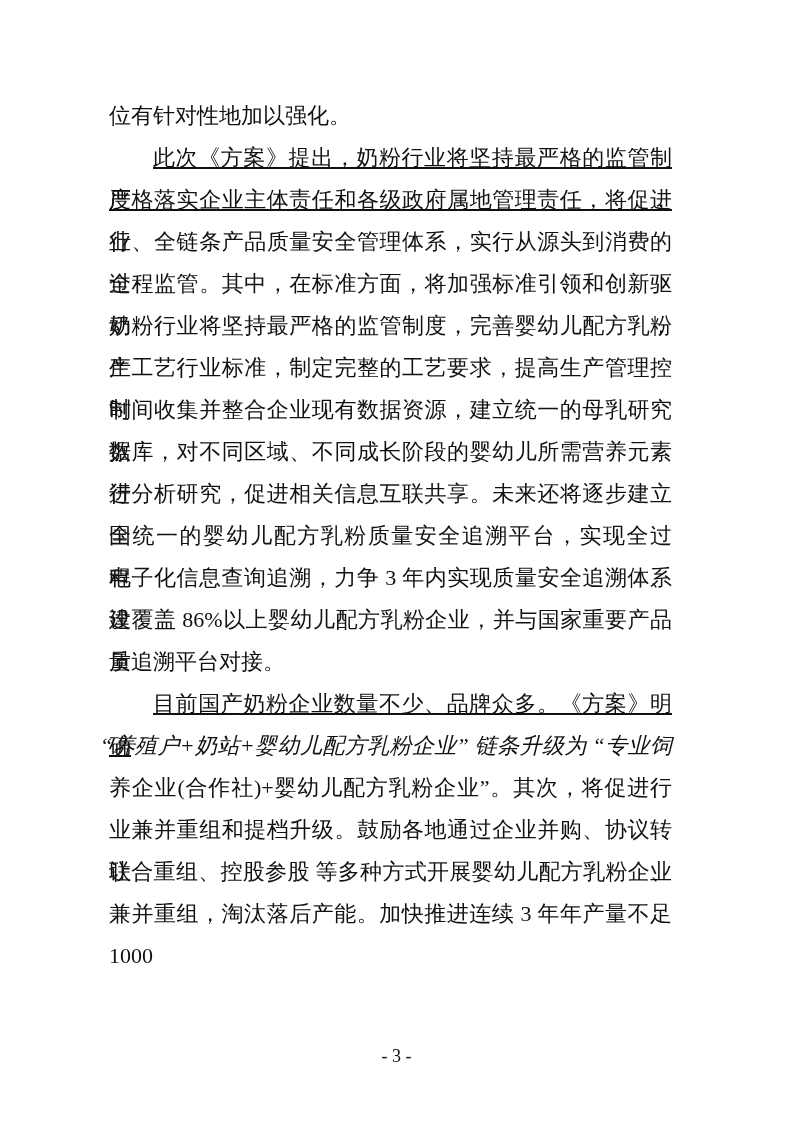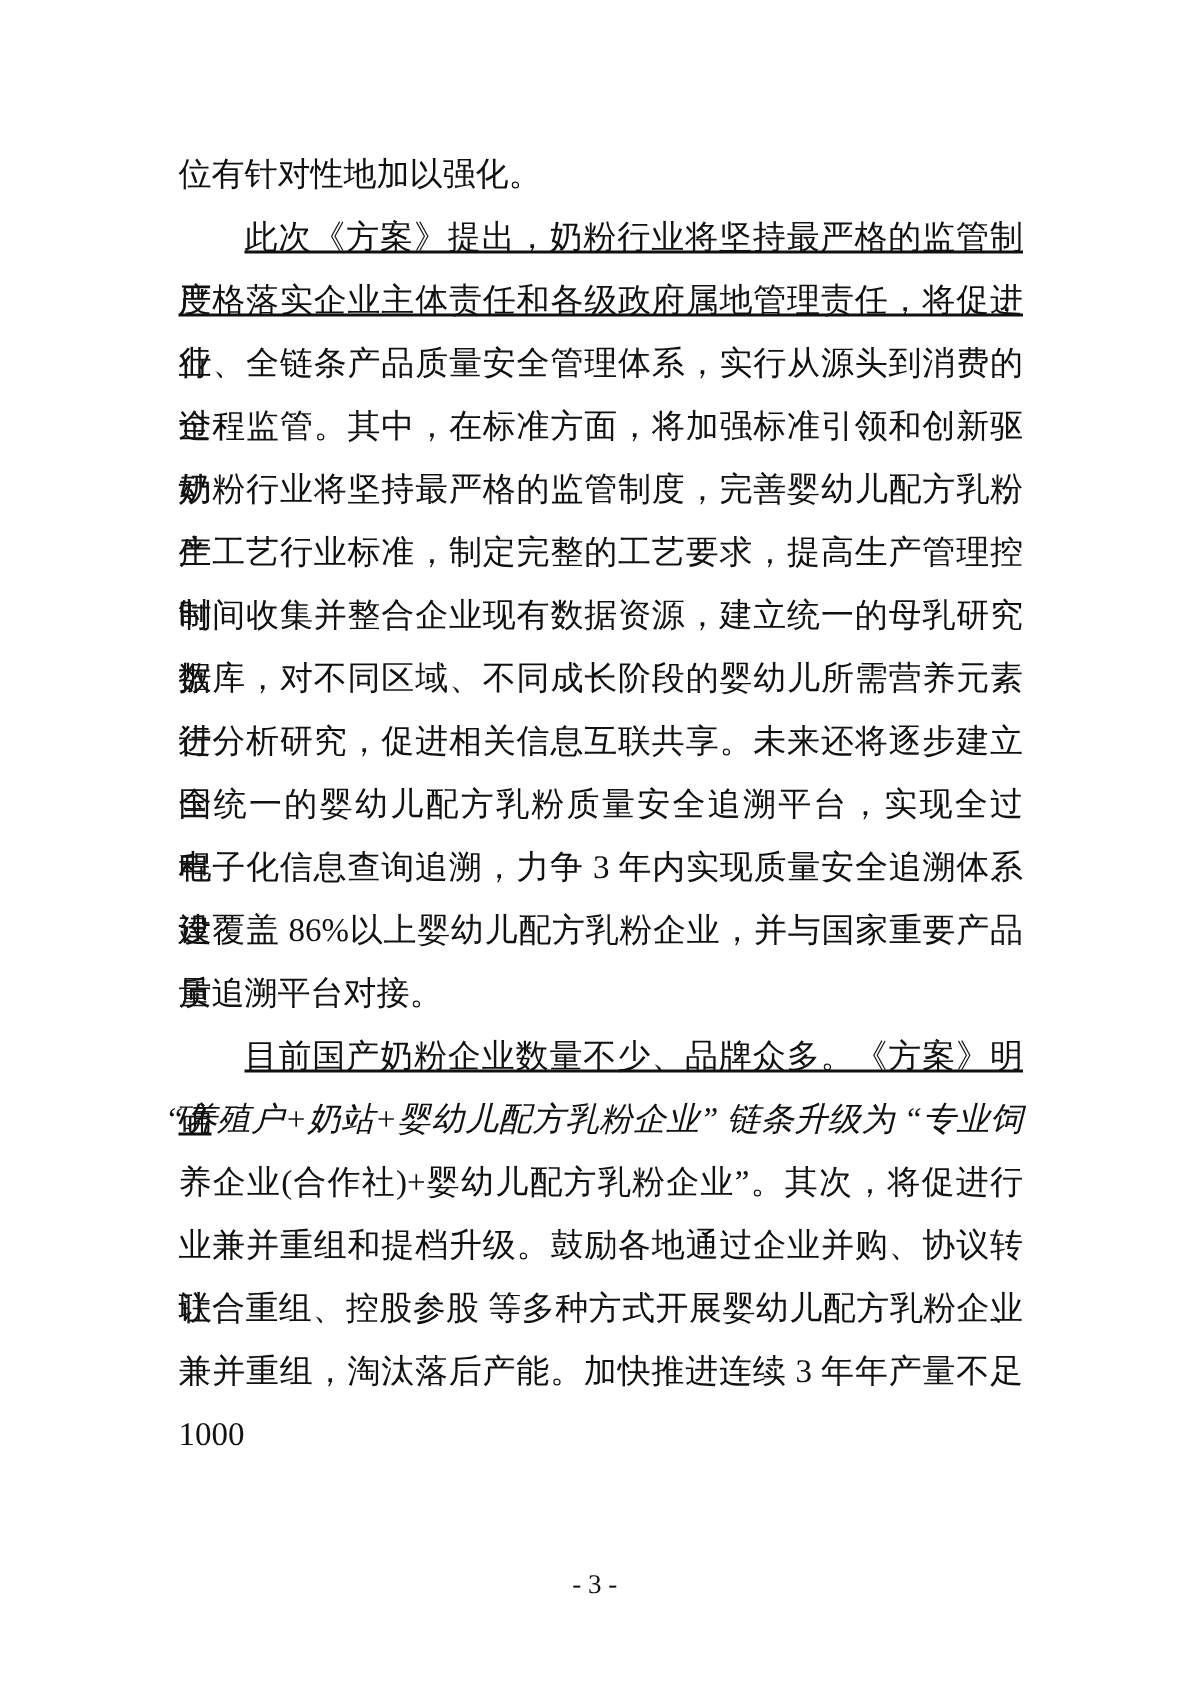--- a/index.html
+++ b/index.html
@@ -11,21 +11,21 @@
     position: relative;
     width: 793px;
     height: 1122px;
     background: #ffffff;
     font-family: "Liberation Serif", "DejaVu Serif", serif;
     color: #111111;
     overflow: hidden;
   }
   .text-block {
     position: absolute;
-    left: 119px;
+    left: 109px;
     top: 95px;
     width: 563px;
   }
   .para {
     margin: 0;
     padding: 0;
   }
   .line {
     height: 42px;
     line-height: 42px;

